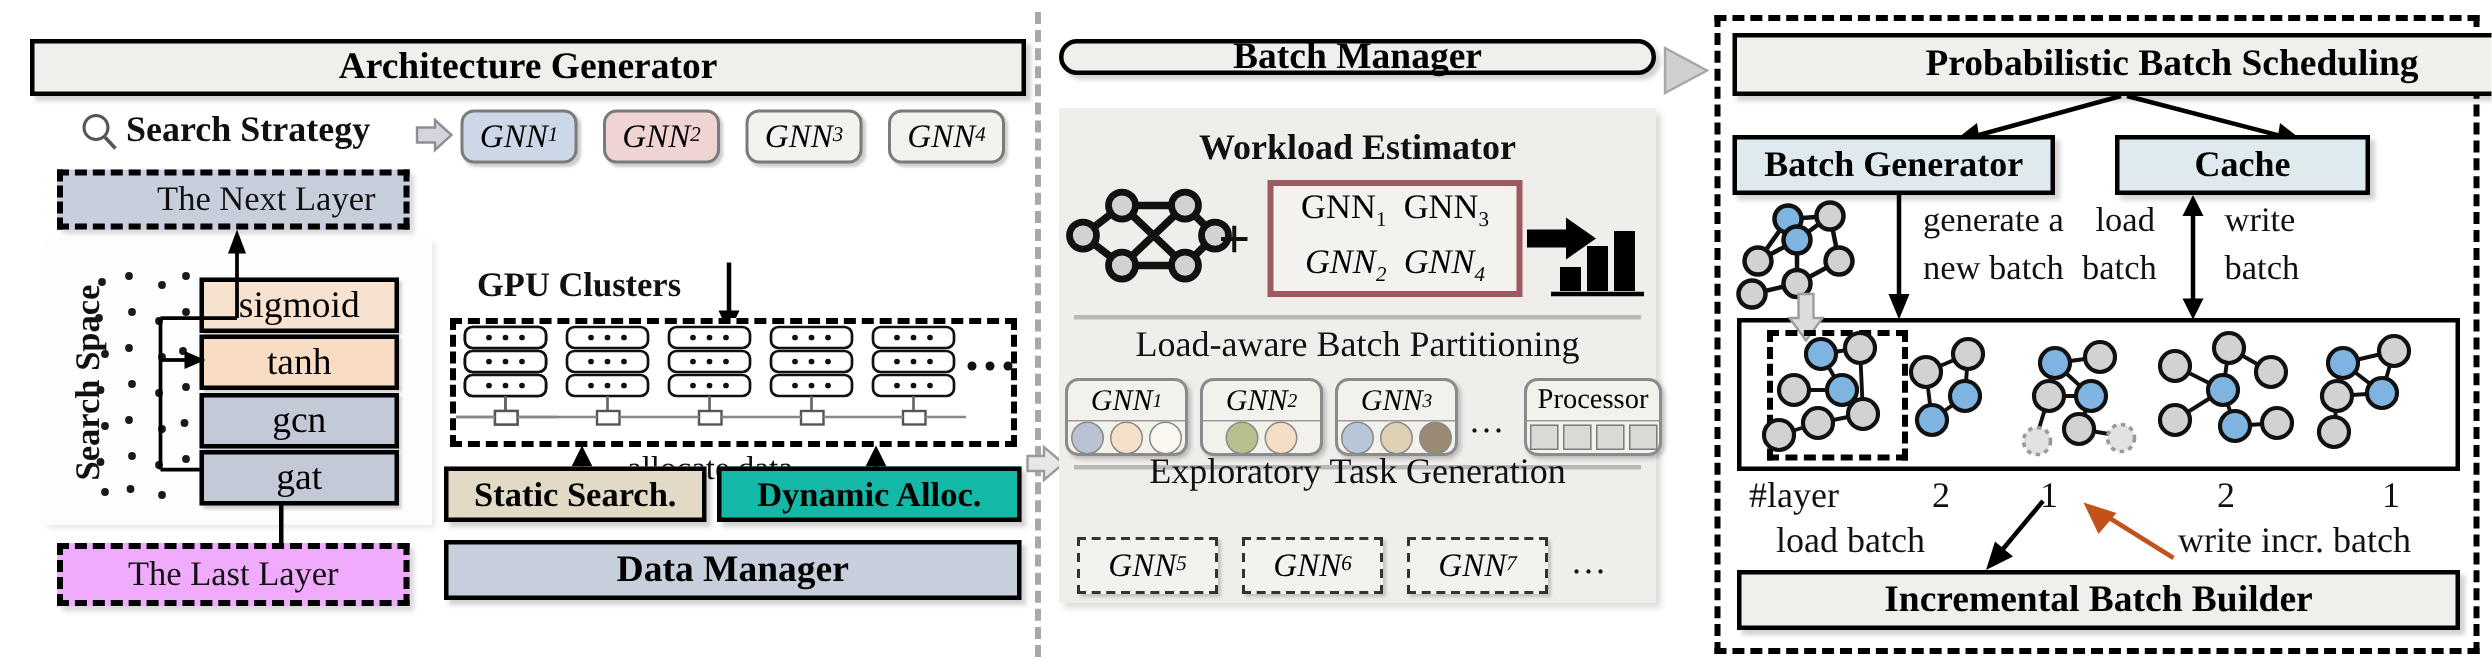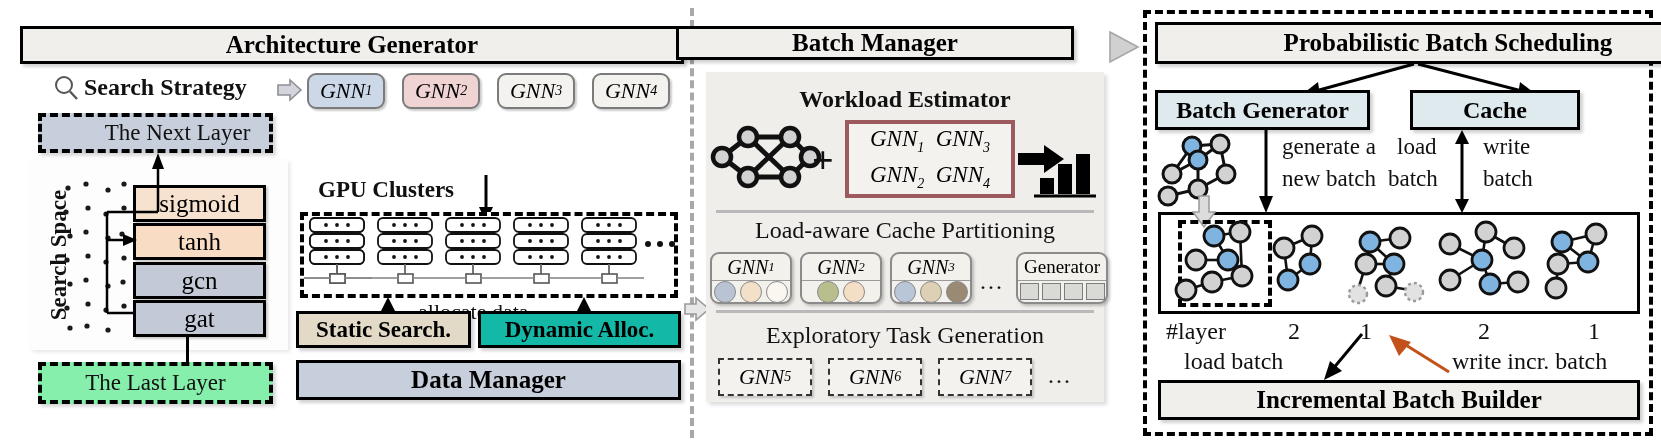--- a/index.html
+++ b/index.html
@@ -156,21 +156,21 @@
 
       <line x1="27" y1="90" x2="46" y2="90" stroke="#000" stroke-width="2.5"></line>
       <polygon points="57,90 43,84 43,96" fill="#000"></polygon>
 
       <line x1="27" y1="163" x2="54" y2="163" stroke="#000" stroke-width="2.5"></line>
     </svg>
   </div>
 
   <div class="abs" style="left:186px;top:336px;width:3px;height:28px;background:#000;"></div>
 
-  <div class="abs dashbox ctr" style="left:38px;top:362px;width:235px;height:42px;background:#86efac;
+  <div class="abs dashbox ctr" style="left:38px;top:362px;width:235px;height:42px;background:#f0abfc;
               box-shadow:3px 3px 3px rgba(0,0,0,.15);">
     <span class="lbl" style="font-size:23px;">The Last Layer</span>
   </div>
 
 
   <div class="abs lbl" style="left:318px;top:177px;font-size:23px;font-weight:bold;">GPU Clusters</div>
   <div class="abs" style="left:478px;top:175px;">
     <svg width="16" height="48" viewBox="0 0 16 48">
       <line x1="8" y1="0" x2="8" y2="36" stroke="#000" stroke-width="3"></line>
       <polygon points="8,47 1,32 15,32" fill="#000"></polygon>
@@ -234,21 +234,21 @@
   <div class="abs hdr hdr-tan" style="left:478px;top:311px;width:203px;height:37px;font-size:23px;background:#14b8a6;">Dynamic Alloc.</div>
 
   <div class="abs hdr hdr-blue" style="left:296px;top:360px;width:385px;height:40px;font-size:25px;background:#c8cfdc;">Data Manager</div>
 
   <div class="abs" style="left:683px;top:296px;">
     <svg width="28" height="26" viewBox="0 0 28 26">
       <polygon points="2,8 13,8 13,2 26,13 13,24 13,18 2,18" fill="#e7e7e7" stroke="#9a9a9a" stroke-width="1.6"></polygon>
     </svg>
   </div>
 
-  <div class="abs hdr" style="left:676px;top:26px;width:398px;height:34px;font-size:25px;">Batch Manager</div>
+  <div class="abs hdr" style="left:706px;top:26px;width:398px;height:24px;font-size:25px;border-radius:13px;">Batch Manager</div>
 
   <div class="abs panelbg" style="left:706px;top:72px;width:398px;height:330px;box-shadow:3px 3px 4px rgba(0,0,0,.14);"></div>
 
   <div class="abs lbl ctr" style="left:706px;top:84px;width:398px;height:30px;font-size:24px;font-weight:bold;">Workload Estimator</div>
 
   <div class="abs" style="left:704px;top:127px;">
     <svg width="118" height="60" viewBox="0 0 118 60">
       <g stroke="#111" stroke-width="5" fill="none">
         <line x1="18" y1="30" x2="44" y2="10"></line>
           <line x1="18" y1="30" x2="44" y2="50"></line>
@@ -266,21 +266,21 @@
         <circle cx="86" cy="10" r="9"></circle>
           <circle cx="86" cy="50" r="9"></circle>
           <circle cx="106" cy="30" r="9"></circle>
       </g>
     </svg>
   </div>
   <div class="abs lbl" style="left:812px;top:138px;font-size:38px;font-weight:bold;">+</div>
 
   <div class="abs" style="left:845px;top:120px;width:170px;height:78px;border:4px solid #9c5a5e;background:#f3f2ef;
               display:flex;flex-direction:column;align-items:center;justify-content:center;">
-    <div style="font-style:italic;font-size:23px;">
+    <div style="font-size:23px;">
       <span>GNN</span><sub style="font-size:14px;">1</sub>
       &nbsp;<span>GNN</span><sub style="font-size:14px;">3</sub>
     </div>
     <div style="font-style:italic;font-size:23px;margin-top:6px;">
       <span>GNN</span><sub style="font-size:14px;">2</sub>
       &nbsp;<span>GNN</span><sub style="font-size:14px;">4</sub>
     </div>
   </div>
 
   <div class="abs" style="left:1018px;top:142px;">
@@ -294,21 +294,21 @@
     <svg width="64" height="48" viewBox="0 0 64 48">
       <rect x="6" y="26" width="14" height="16" fill="#000"></rect>
       <rect x="24" y="12" width="14" height="30" fill="#000"></rect>
       <rect x="42" y="2" width="14" height="40" fill="#000"></rect>
       <line x1="0" y1="44" x2="62" y2="44" stroke="#000" stroke-width="3"></line>
     </svg>
   </div>
 
   <div class="abs sep" style="left:716px;top:210px;width:378px;"></div>
 
-  <div class="abs lbl ctr" style="left:706px;top:215px;width:398px;height:30px;font-size:24px;">Load-aware Cache Partitioning</div>
+  <div class="abs lbl ctr" style="left:706px;top:215px;width:398px;height:30px;font-size:24px;">Load-aware Batch Partitioning</div>
 
   <div class="abs taskcard" style="left:710px;top:252px;width:82px;height:52px;">
     <div class="top">
         <span>GNN</span>
         <sub style="font-size:13px;">1</sub>
       </div>
     <div class="bot">
       <span class="dot" style="background:#b9c3d4;"></span>
       <span class="dot" style="background:#f4e0c8;"></span>
       <span class="dot" style="background:#faf7f1;"></span>
@@ -331,32 +331,32 @@
       </div>
     <div class="bot">
       <span class="dot" style="background:#b9c6d8;"></span>
       <span class="dot" style="background:#ddd0b4;"></span>
       <span class="dot" style="background:#9b8a73;"></span>
     </div>
   </div>
   <div class="abs lbl" style="left:980px;top:268px;font-size:24px;letter-spacing:2px;">...</div>
 
   <div class="abs taskcard" style="left:1016px;top:252px;width:92px;height:52px;">
-    <div class="top" style="font-style:normal;font-size:19px;">Generator</div>
+    <div class="top" style="font-style:normal;font-size:19px;">Processor</div>
     <div class="bot" style="gap:3px;">
       <span class="chip"></span>
       <span class="chip"></span>
       <span class="chip"></span>
       <span class="chip"></span>
     </div>
   </div>
 
   <div class="abs sep" style="left:716px;top:310px;width:378px;"></div>
 
-  <div class="abs lbl ctr" style="left:706px;top:320px;width:398px;height:30px;font-size:24px;">Exploratory Task Generation</div>
+  <div class="abs lbl ctr" style="left:706px;top:300px;width:398px;height:30px;font-size:24px;">Exploratory Task Generation</div>
 
   <div class="abs dashedgnn" style="left:718px;top:358px;width:94px;height:38px;">
     <span>GNN</span>
       <sub style="font-size:14px;">5</sub>
   </div>
   <div class="abs dashedgnn" style="left:828px;top:358px;width:94px;height:38px;">
     <span>GNN</span>
       <sub style="font-size:14px;">6</sub>
   </div>
   <div class="abs dashedgnn" style="left:938px;top:358px;width:94px;height:38px;">

